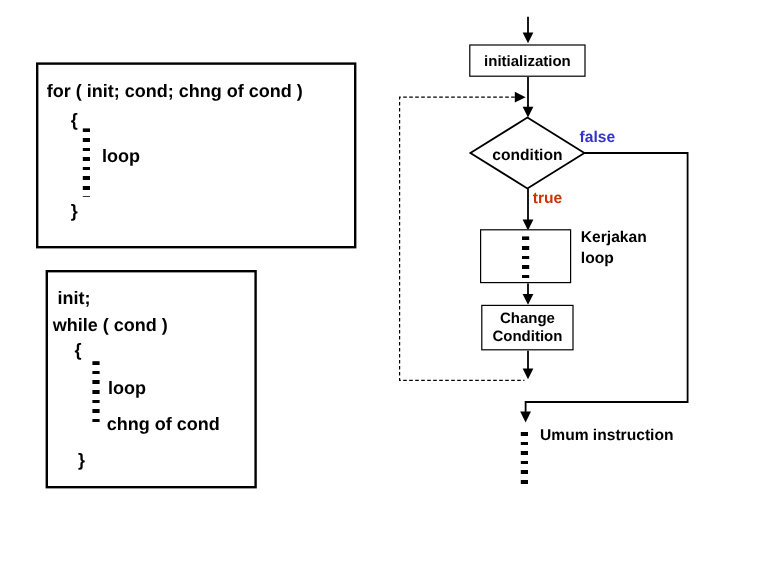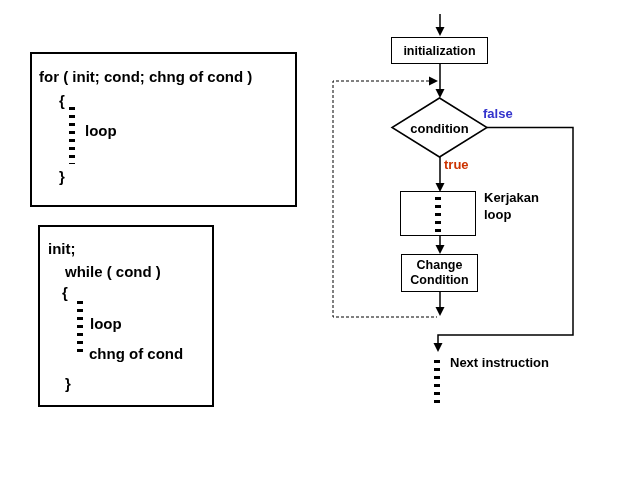--- a/index.html
+++ b/index.html
@@ -68,21 +68,21 @@
   <div class="code-box for-box">
     <div class="abs" style="left:7px; top:14px;">for ( init; cond; chng of cond )</div>
     <div class="abs" style="left:27px; top:38px;">{</div>
     <div class="chunky-dash" style="left:37px; top:53px; height:57px;"></div>
     <div class="abs" style="left:53px; top:68px;">loop</div>
     <div class="abs" style="left:27px; top:114px;">}</div>
   </div>
 
   <div class="code-box while-box">
     <div class="abs" style="left:8px; top:13px;">init;</div>
-    <div class="abs" style="left:25px; top:36px;">while ( cond )</div>
+    <div class="abs" style="left:4px; top:36px;">while ( cond )</div>
     <div class="abs" style="left:22px; top:57px;">{</div>
     <div class="chunky-dash" style="left:37px; top:74px; height:54px;"></div>
     <div class="abs" style="left:50px; top:88px;">loop</div>
     <div class="abs" style="left:31px; top:118px;margin-left:18px;">chng of cond</div>
     <div class="abs" style="left:25px; top:148px;">}</div>
   </div>
 
   <div class="node-box init-box">
     <span>initialization</span>
   </div>
@@ -100,17 +100,17 @@
   <div class="abs kerjakan-label">
     <div>Kerjakan</div>
     <div>loop</div>
   </div>
 
   <div class="node-box change-box">
     <div>Change</div>
     <div>Condition</div>
   </div>
 
-  <div class="abs next-label">Next instruction</div>
+  <div class="abs next-label">Umum instruction</div>
 
   <div class="chunky-dash" style="left:434px; top:360px; height:48px;"></div>
 
 </div>
 
 </body></html>

